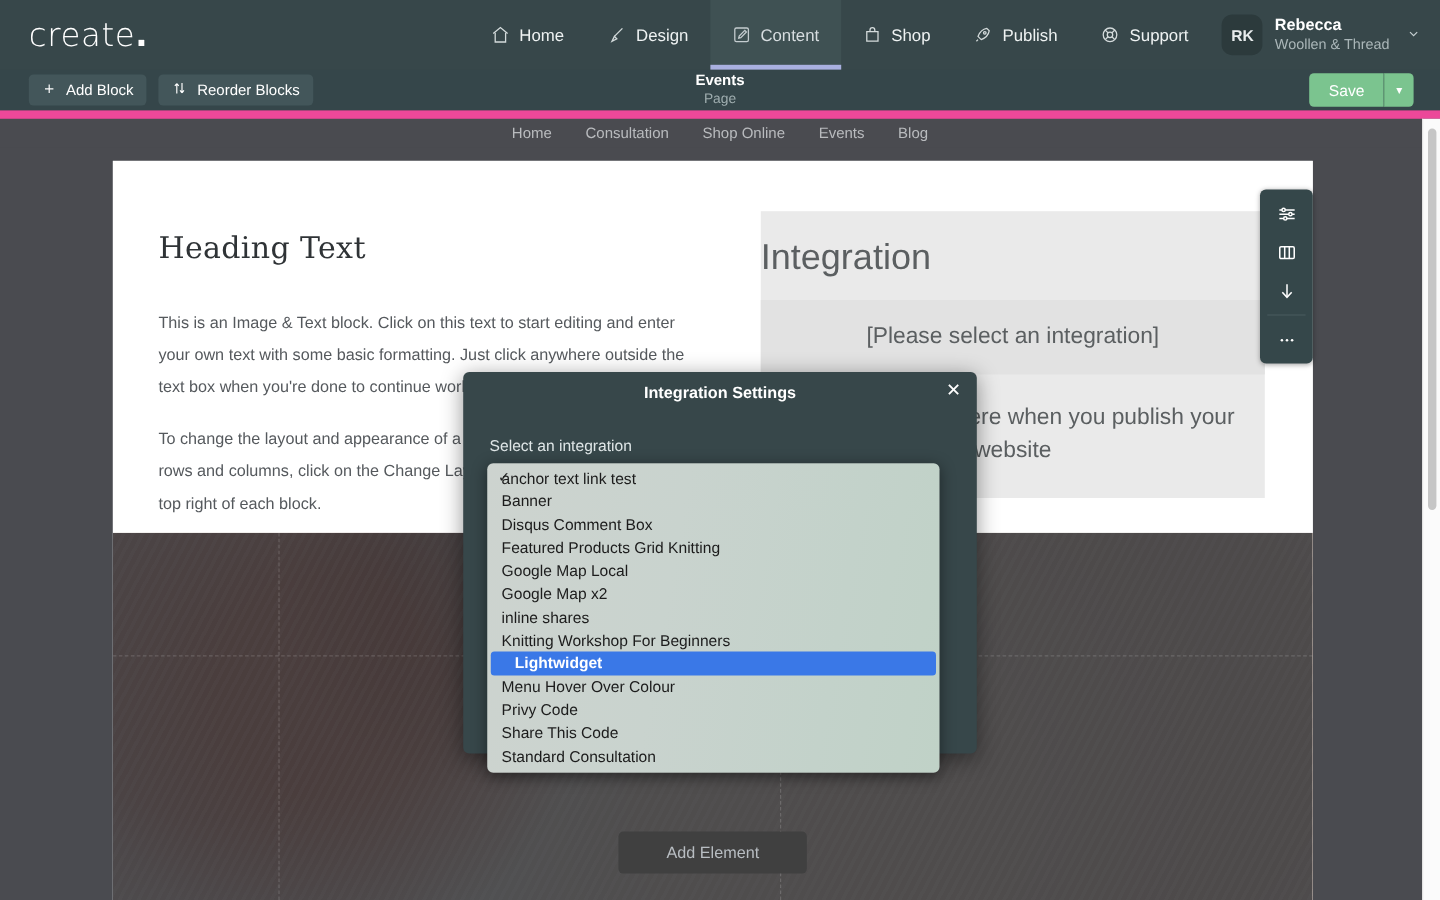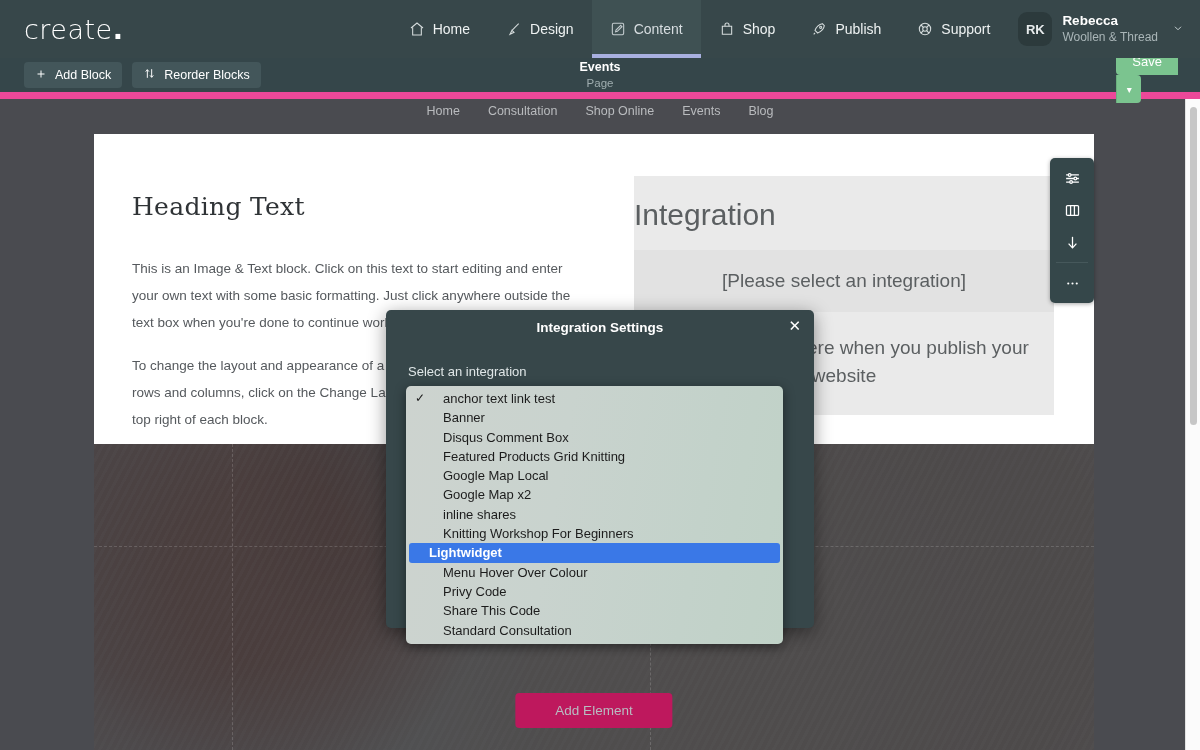--- a/index.html
+++ b/index.html
@@ -69,21 +69,21 @@
     font-family: "Liberation Sans", sans-serif;
   }
   .btn-ghost:first-of-type { margin-left: 24px; }
   .btn-ghost + .btn-ghost { margin-left: 10px; padding-left: 11px; }
   .page-meta {
     position: absolute; left: 0; right: 0; text-align: center;
     pointer-events: none;
   }
   .page-meta .t { color: #ffffff; font-size: 12.5px; font-weight: 700; line-height: 1.35; }
   .page-meta .s { color: #9fadaf; font-size: 11.5px; line-height: 1.35; }
-  .save-group { margin-left: auto; margin-right: 22px; display: flex; flex-direction: column; }
+  .save-group { margin-left: auto; margin-right: 22px; display: flex; }
   .save-btn {
     background: #7bc48f; color: #ffffff; border: none;
     height: 28px; padding: 0 16px; font-size: 13px;
     border-radius: 4px 0 0 4px; cursor: pointer;
     font-family: "Liberation Sans", sans-serif;
   }
   .save-caret {
     background: #7bc48f; color: #ffffff; border: none;
     border-left: 1px solid #6bb07e;
     height: 28px; width: 25px; font-size: 10px;
@@ -155,21 +155,21 @@
     position: absolute; inset: 0;
     background: repeating-linear-gradient(118deg, rgba(255,255,255,.10) 0 3px, rgba(0,0,0,.035) 3px 7px);
   }
   .photo-dim { position: absolute; inset: 0; background: rgba(44,48,52,.80); }
   .dash-h { position: absolute; left: 0; right: 0; border-top: 1px dashed rgba(255,255,255,.16); }
   .dash-v { position: absolute; top: 0; bottom: 0; border-left: 1px dashed rgba(255,255,255,.16); }
 
   .add-element {
     position: absolute; left: 50%; transform: translateX(-50%);
     bottom: 22px;
-    background: #be185d; color: #b8bdc2;
+    background: #404040; color: #b8bdc2;
     font-size: 13.5px; padding: 10px 40px; border-radius: 4px;
     border: none; cursor: pointer; z-index: 10;
     font-family: "Liberation Sans", sans-serif;
   }
 
   
   .block-toolbar {
     position: absolute; top: 158px; right: 106px;
     width: 44px; background: #35474a; border-radius: 5px;
     z-index: 45; box-shadow: 0 1px 4px rgba(0,0,0,.35);
@@ -220,21 +220,21 @@
     background: #c9d2cd;
     border-radius: 5px;
     z-index: 80;
     box-shadow: 0 3px 12px rgba(0,0,0,.45);
     padding: 3px 0 4px;
     background-image: linear-gradient(100deg, #cdd3cf 0%, #c9d3ce 40%, #c3d2ca 75%, #c0d2c7 100%);
   }
   .dd-item {
     height: 19.3px; line-height: 19.3px;
     font-size: 13px; color: #1c1c1c;
-    padding-left: 37px; position: relative; cursor: pointer;
+    padding-left: 12px; position: relative; cursor: pointer;
     white-space: nowrap;
   }
   .dd-item.checked::before {
     content: "\2713"; position: absolute; left: 9px;
     font-size: 12px; color: #1c1c1c;
   }
   .dd-item.selected {
     background: #3a78e7; color: #ffffff; font-weight: 700;
     margin: 0 3px; border-radius: 3px; padding-left: 20px;
   }

